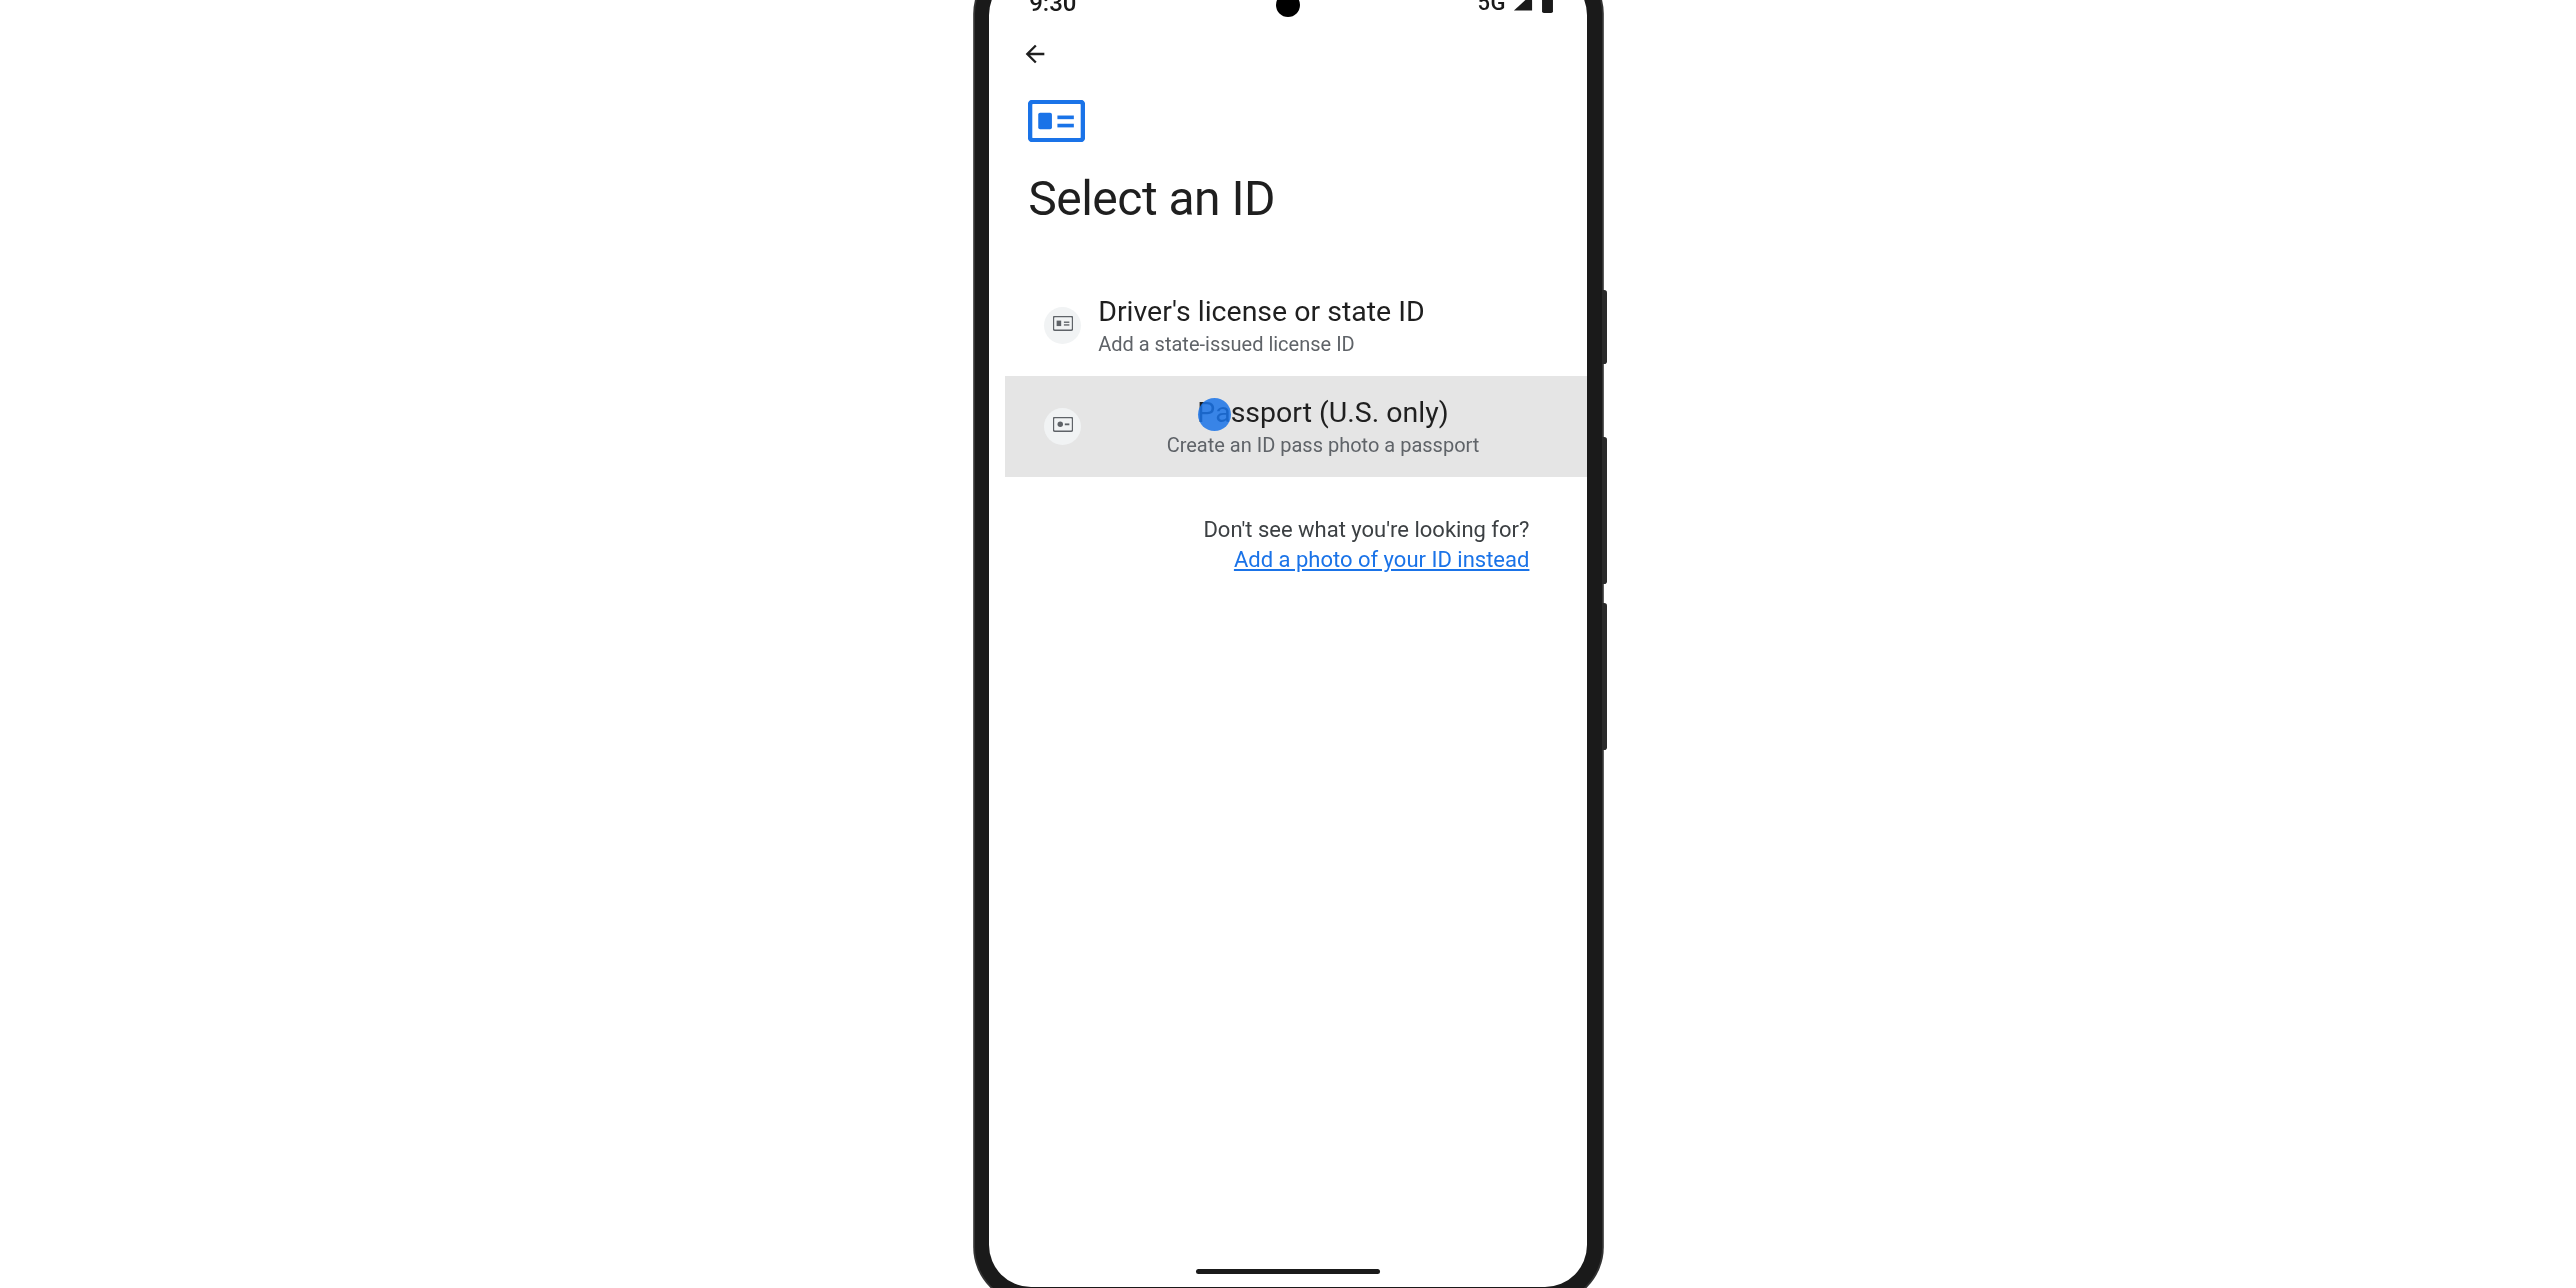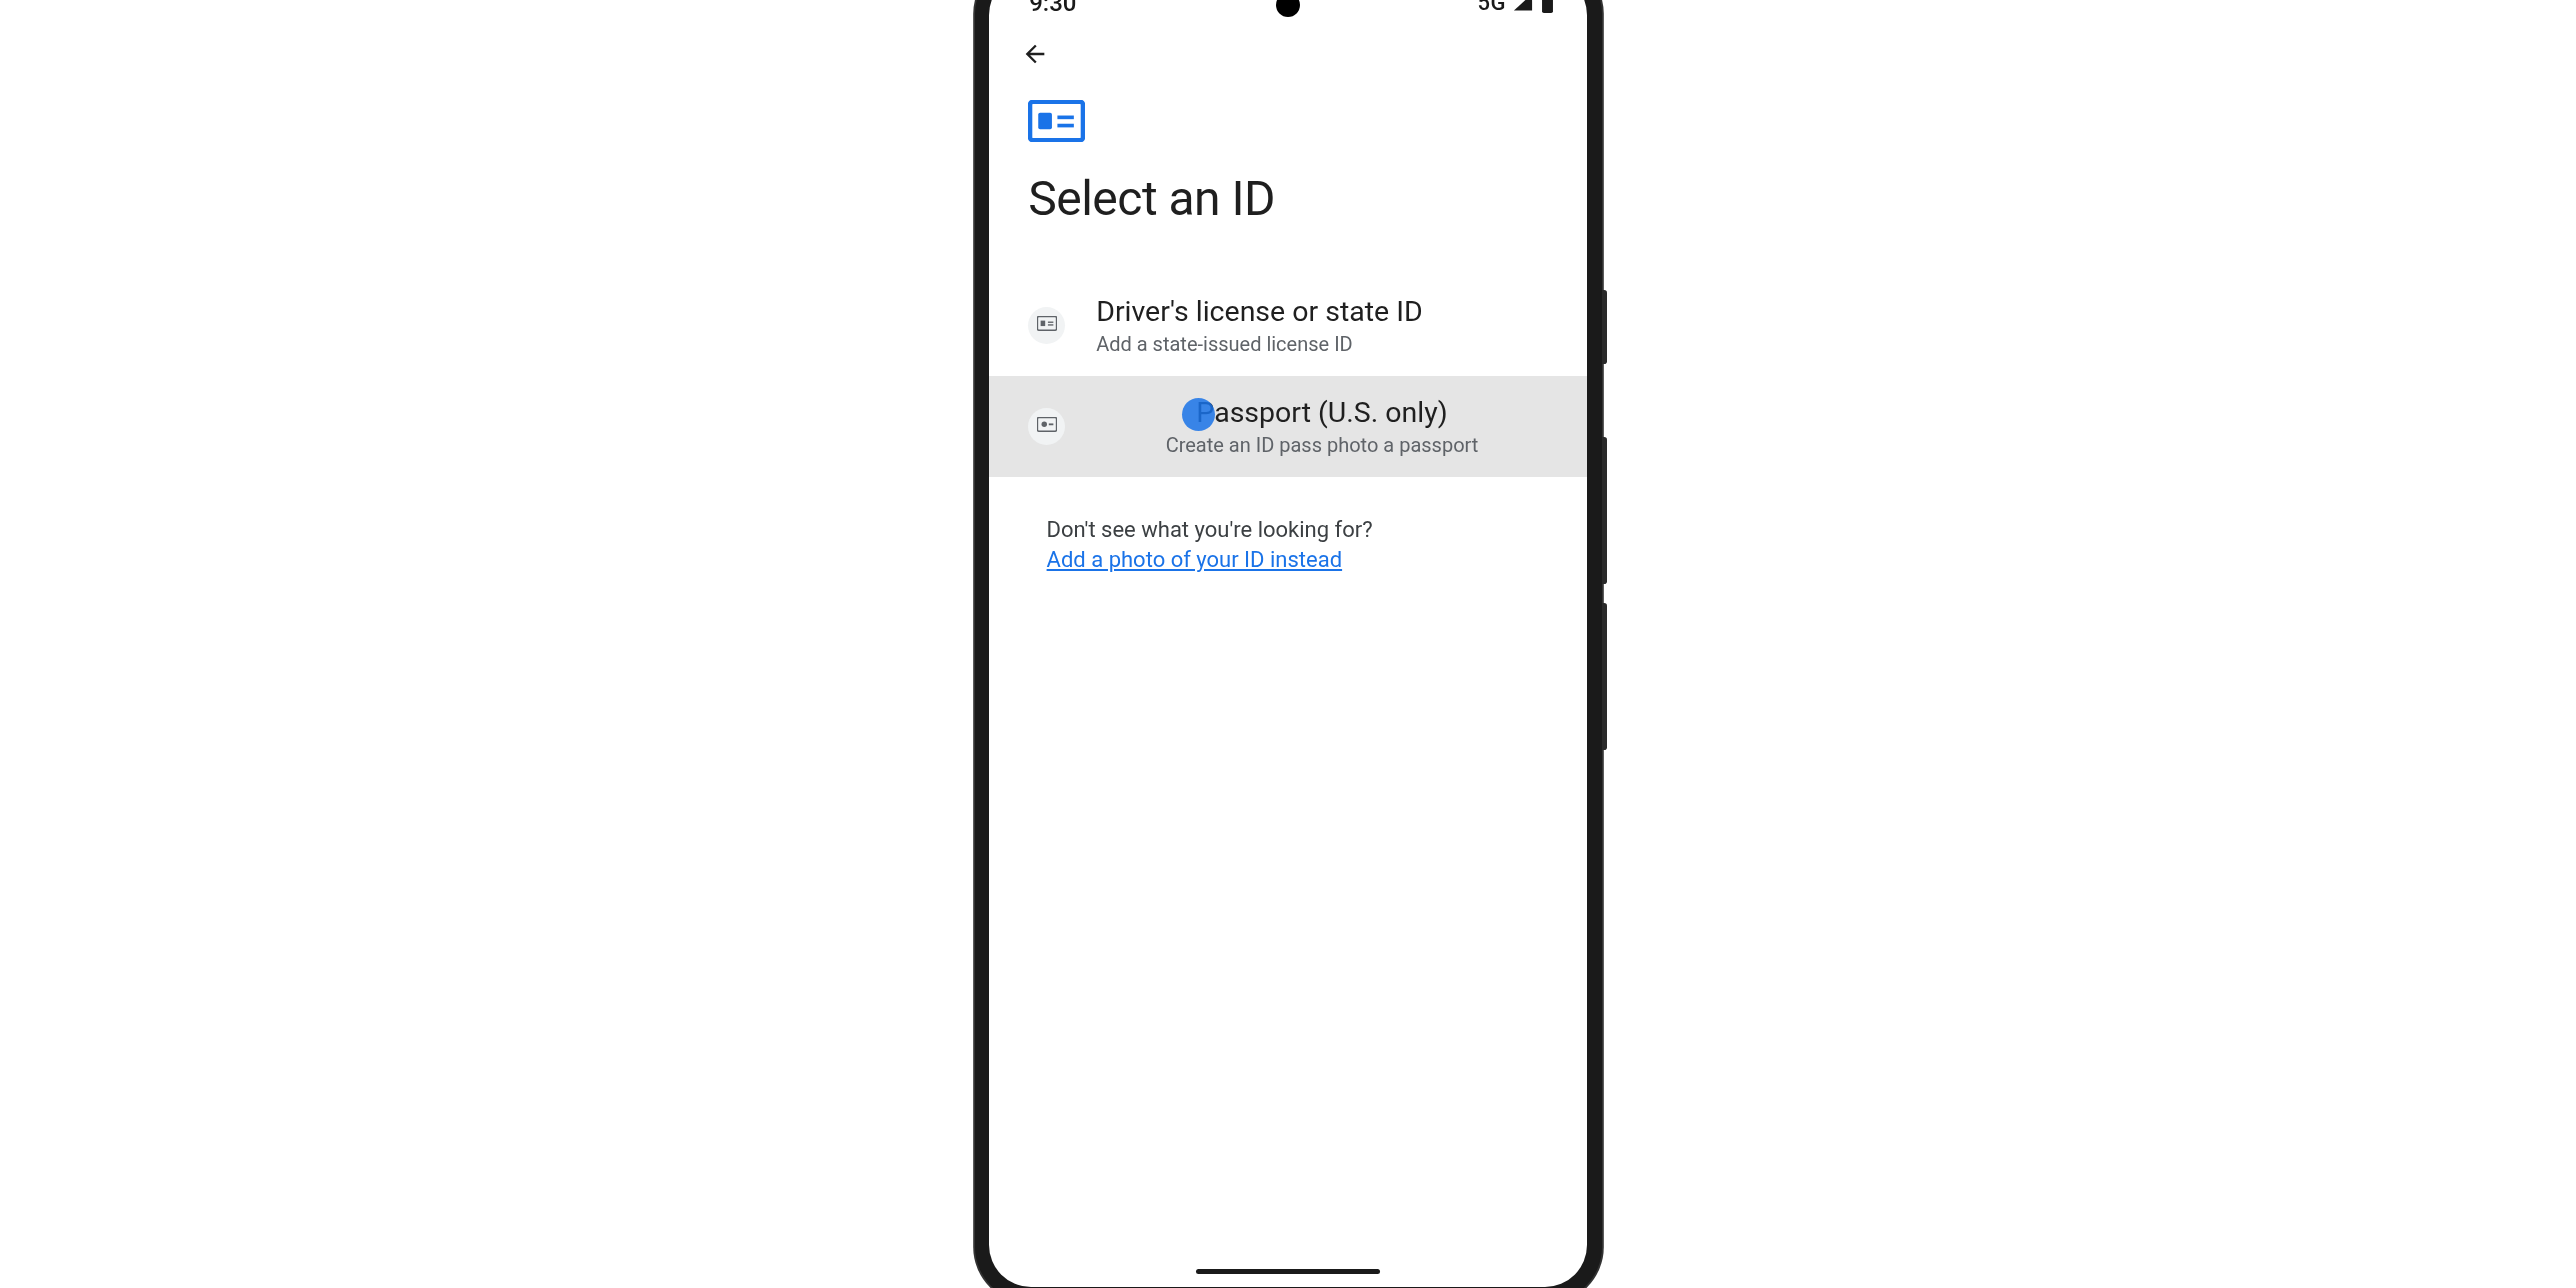--- a/index.html
+++ b/index.html
@@ -98,23 +98,24 @@
   }
   .options {
     margin-top: 48px;
     margin-left: -39px;
     margin-right: -39px;
   }
   .option {
     display: flex;
     align-items: center;
     padding: 20px 39px;
-    gap: 31px;
+    gap: 17px;
     cursor: pointer;
     position: relative;
+    margin-left: 16px;
   }
   .option.highlighted {
     background: #e5e5e5;
     text-align: center;
   }
   .option-icon-wrap {
     width: 37px;
     height: 37px;
     border-radius: 50%;
     background: #f1f3f4;
@@ -139,21 +140,21 @@
     width: 33px;
     height: 33px;
     background: #1a73e8;
     border-radius: 50%;
     top: 22px;
     left: 193px;
     opacity: 0.85;
   }
   .footer-text {
     margin-top: 40px;
-    text-align: left;
+    text-align: right;
     padding: 0 18.4px;
   }
   .footer-q {
     font-size: 22px;
     color: #3c4043;
     margin-bottom: 5.5px;
   }
   .footer-link {
     font-size: 22px;
     color: #1a73e8;

